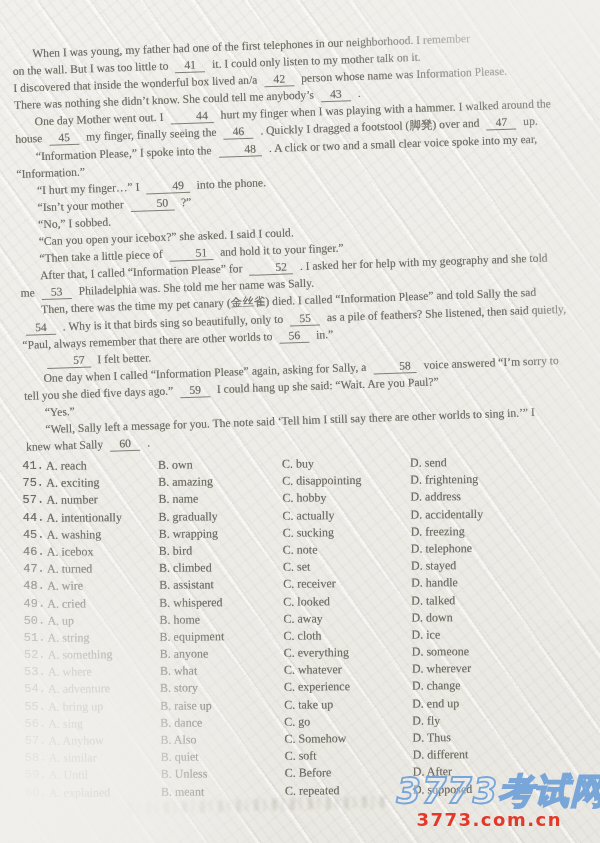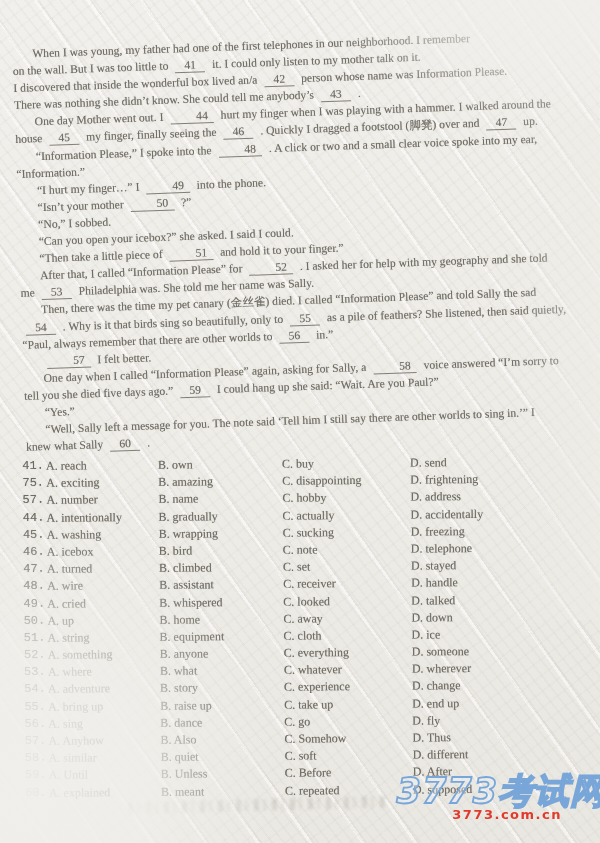--- a/index.html
+++ b/index.html
@@ -69,23 +69,23 @@
   }
   .watermark-blue{
     position:absolute; right:-6px; bottom:28px;
     font-family:"DejaVu Sans", sans-serif;
     font-weight:bold; font-style:italic;
     font-size:35px; letter-spacing:1px; white-space:nowrap;
     color:rgba(235,243,251,0.35);
     -webkit-text-stroke:1.8px #79a6d9;
   }
   .watermark-red{
-    position:absolute; right:38px; bottom:21px;
+    position:absolute; right:38px; bottom:13px;
     font-family:"DejaVu Sans", sans-serif;
-    font-weight:bold; font-size:13px; letter-spacing:1.5px;
+    font-weight:bold; font-size:18px; letter-spacing:1.5px;
     color:#e2392b; white-space:nowrap;
   }
 </style>
 </head>
 <body>
 
 <div class="page">
 
   <div class="passage">
       <p class="pline indent">When I was young, my father had one of the first telephones in our neighborhood. I remember</p>

